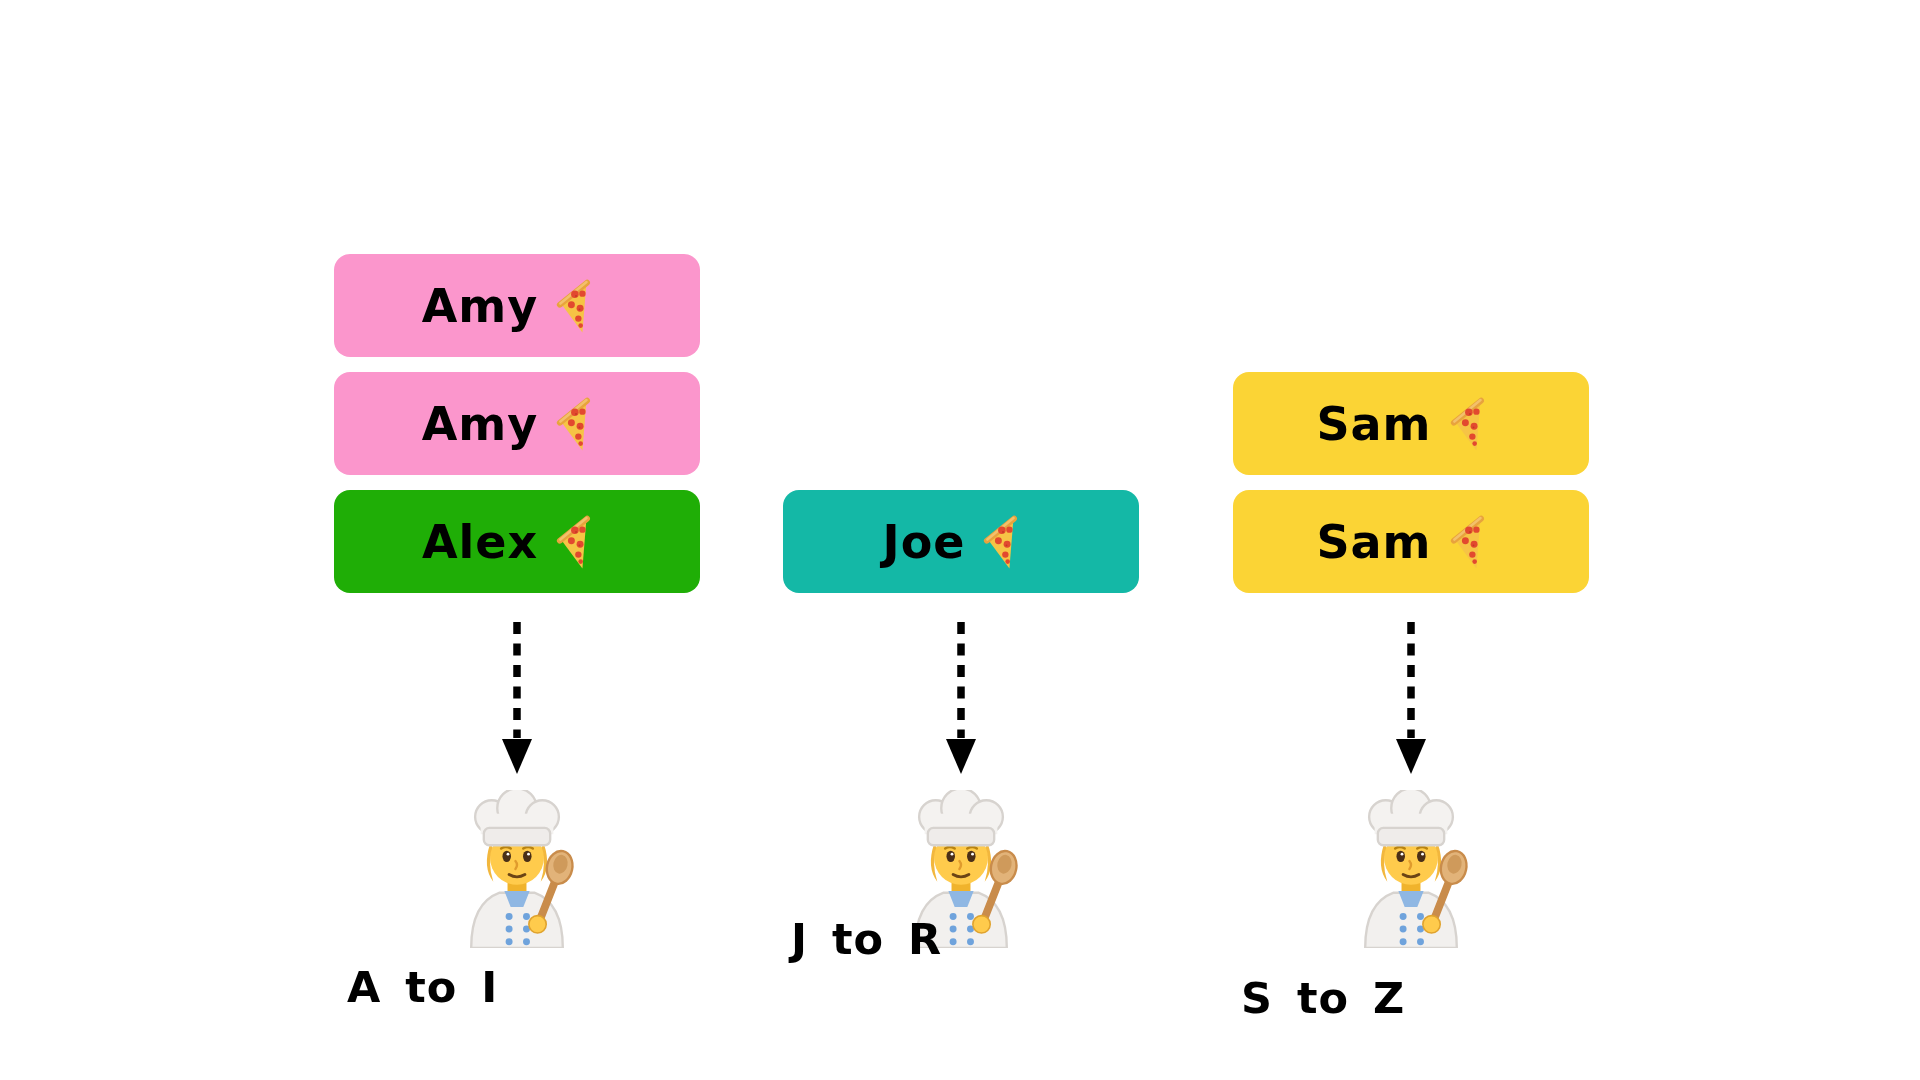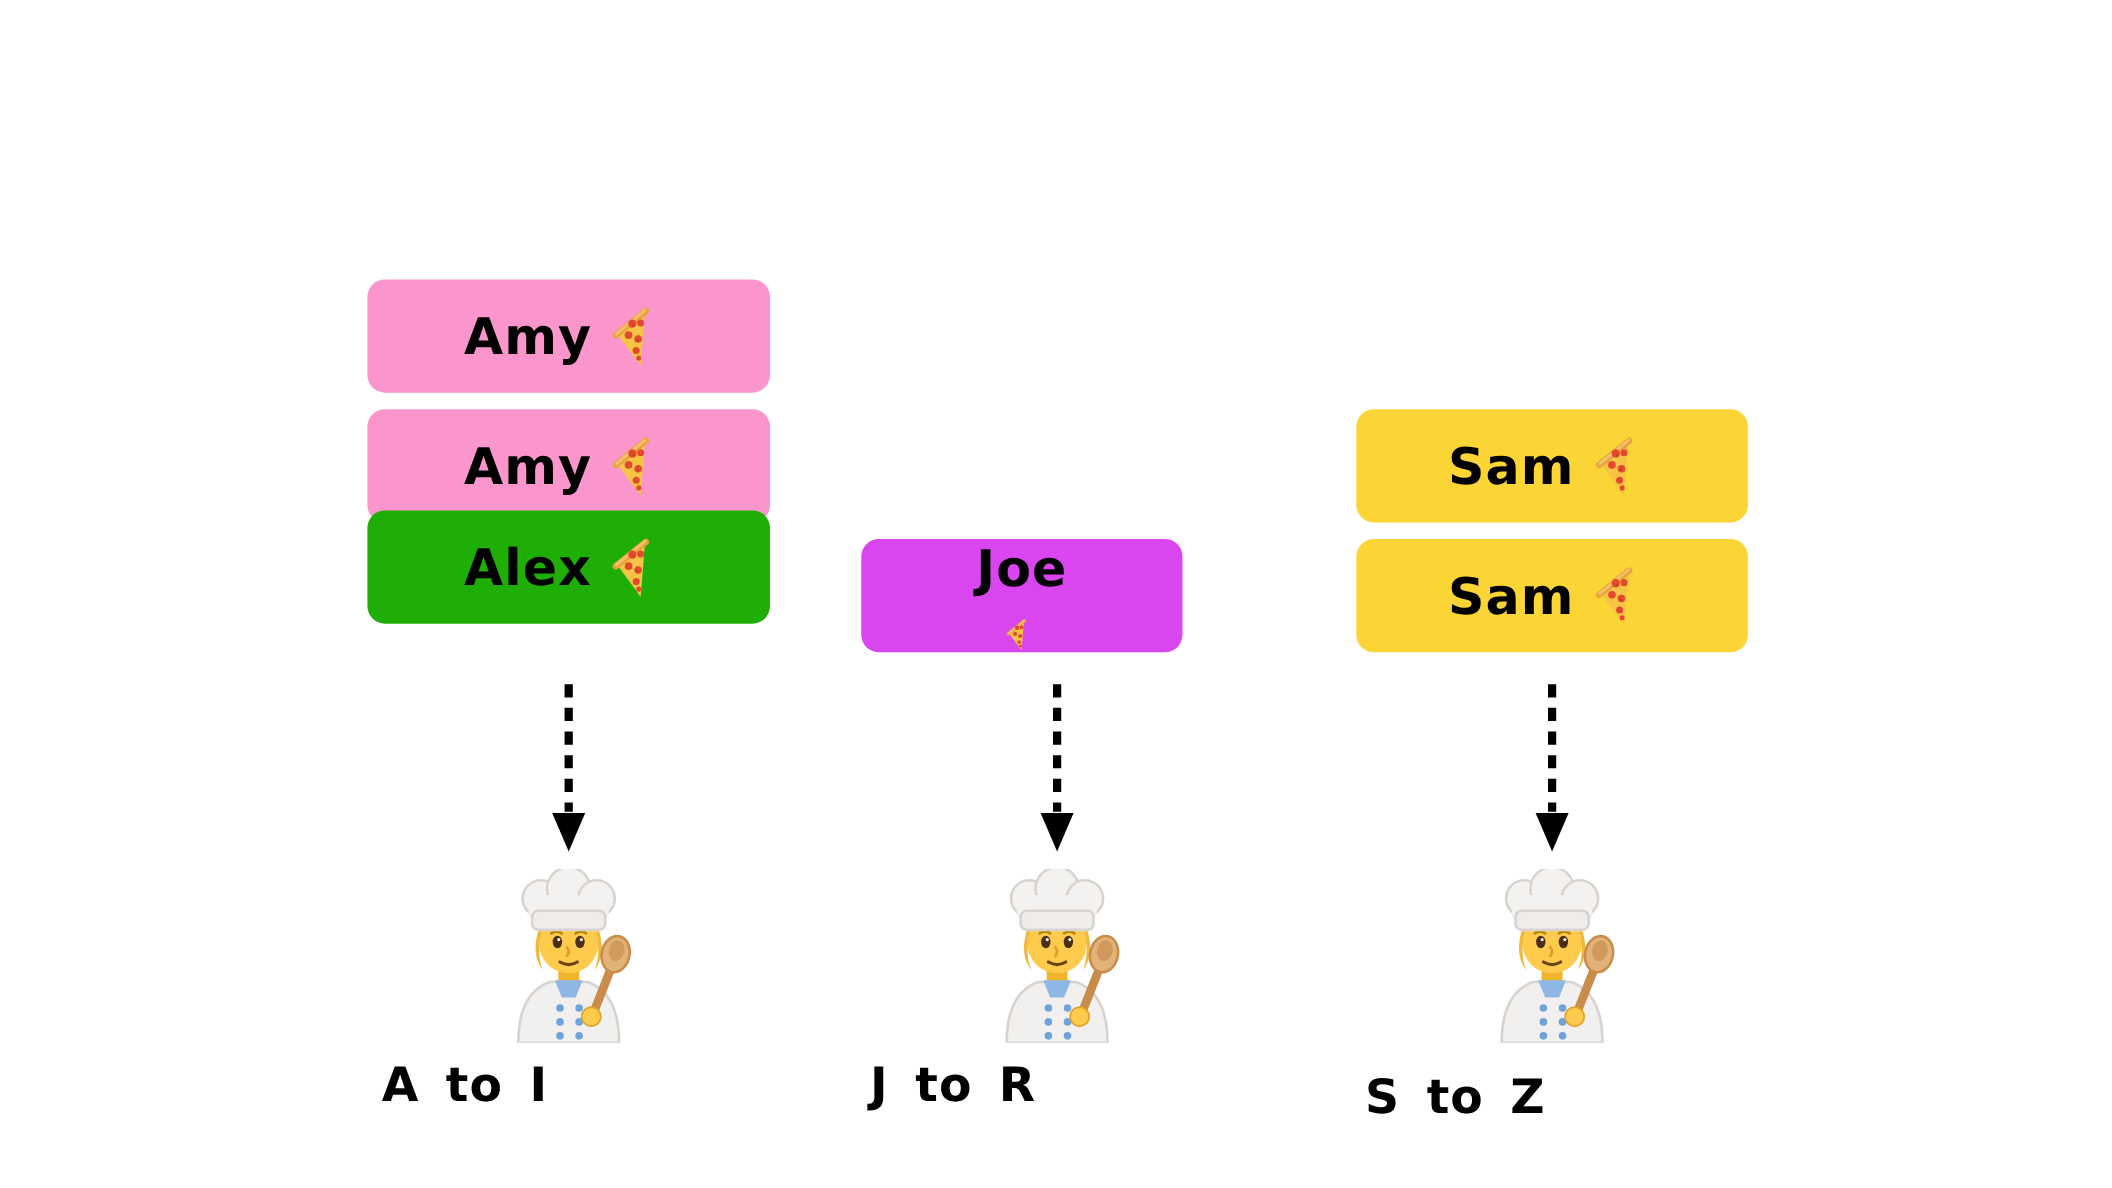--- a/index.html
+++ b/index.html
@@ -110,28 +110,28 @@
     <svg class="pizza-svg" viewBox="0 0 100 100">
         <use href="#pizza-icon"></use>
       </svg>
   </div>
   <div class="ticket" style="left: 334px; top: 372px; width: 366px; background-color: rgb(251, 150, 204);">
     <span class="ticket-label">Amy</span>
     <svg class="pizza-svg" viewBox="0 0 100 100">
         <use href="#pizza-icon"></use>
       </svg>
   </div>
-  <div class="ticket" style="left: 334px; top: 464px; width: 366px; background-color: rgb(31, 174, 6);">
+  <div class="ticket" style="left: 334px; top: 490px; width: 366px; background-color: rgb(31, 174, 6);">
     <span class="ticket-label">Alex</span>
     <svg class="pizza-svg" viewBox="0 0 100 100">
         <use href="#pizza-icon"></use>
       </svg>
   </div>
 
-  <div class="ticket" style="left: 783px; top: 490px; width: 292px; background-color: #d946ef; flex-direction: column;">
+  <div class="ticket" style="left: 783px; top: 490px; width: 356px; background-color: #14b8a6;">
     <span class="ticket-label">Joe</span>
     <svg class="pizza-svg" viewBox="0 0 100 100">
         <use href="#pizza-icon"></use>
       </svg>
   </div>
 
   <div class="ticket" style="left: 1233px; top: 372px; width: 356px; background-color: rgb(251, 212, 53);">
     <span class="ticket-label">Sam</span>
     <svg class="pizza-svg" viewBox="0 0 100 100">
         <use href="#pizza-icon"></use>
@@ -158,16 +158,16 @@
       <use href="#chef-icon"></use>
     </svg>
   <svg class="chef-svg" viewBox="0 0 100 100" style="left:882px; top:790px;">
       <use href="#chef-icon"></use>
     </svg>
   <svg class="chef-svg" viewBox="0 0 100 100" style="left:1332px; top:790px;">
       <use href="#chef-icon"></use>
     </svg>
 
   <div class="station-label" style="left:347px; top:962px;">A to I</div>
-  <div class="station-label" style="left:791px; top:962px;">J to R</div>
+  <div class="station-label" style="left:791px; top:914px;">J to R</div>
   <div class="station-label" style="left:1241px; top:962px;margin-top:11px;">S to Z</div>
 
 </div>
 
 </body></html>

